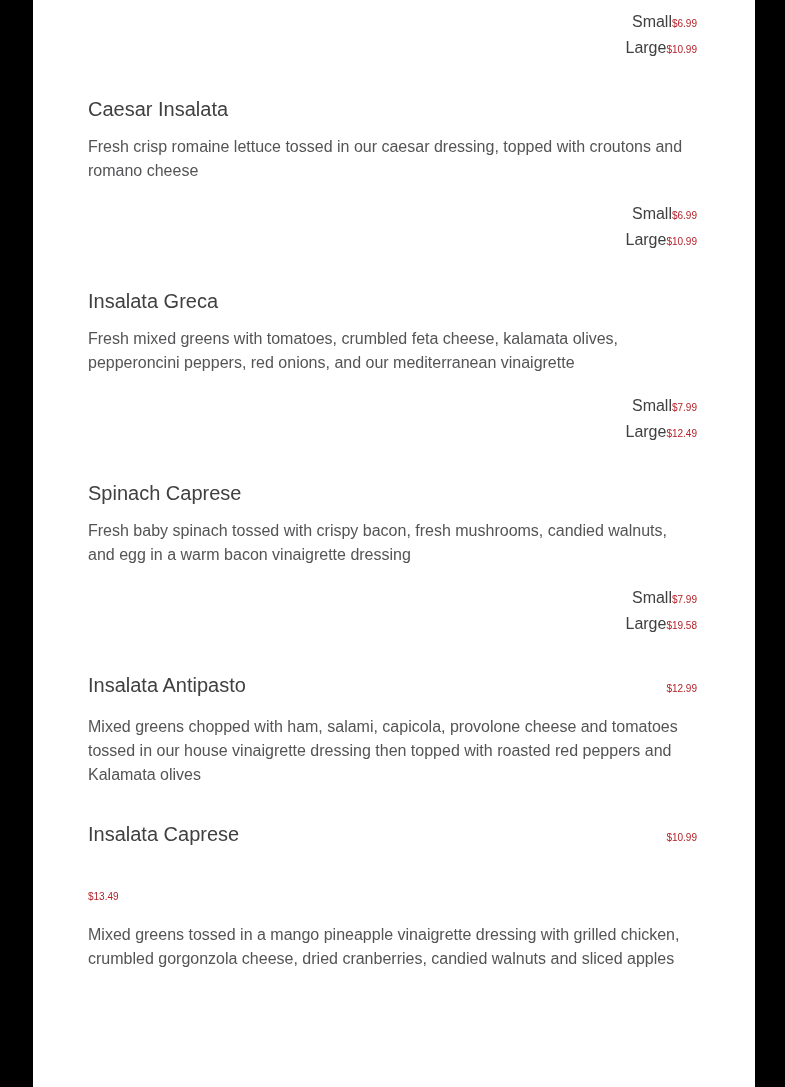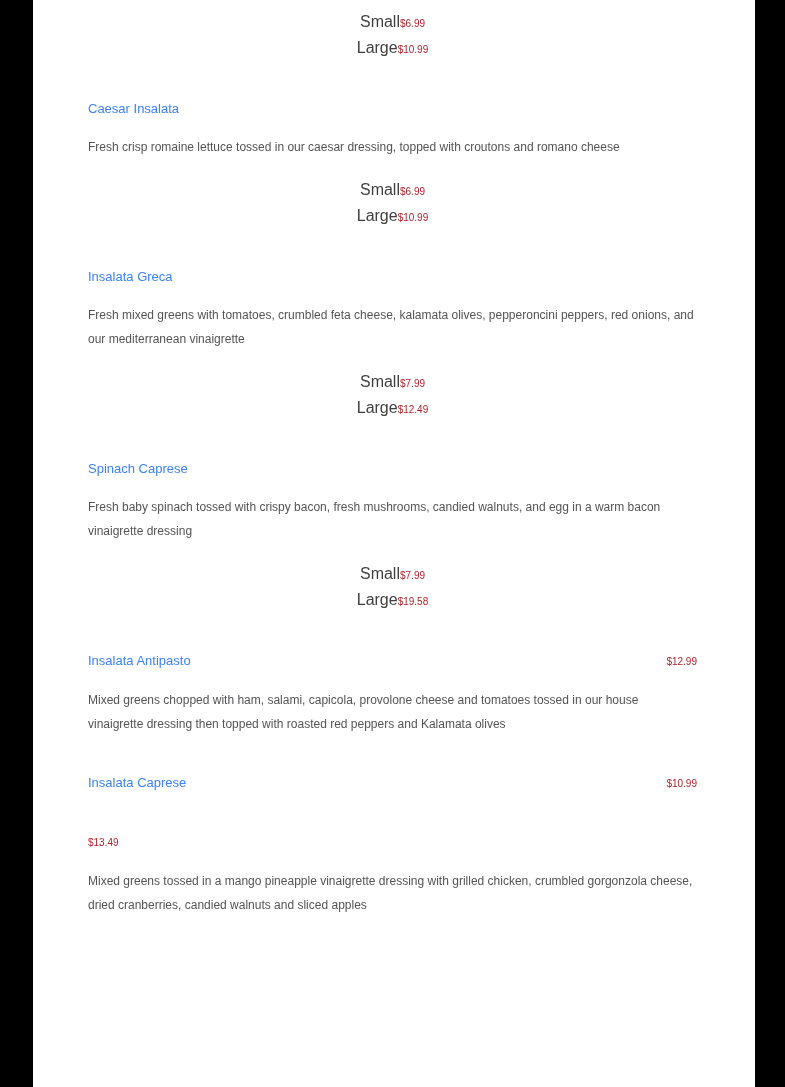--- a/index.html
+++ b/index.html
@@ -24,39 +24,39 @@
     overflow: hidden;
   }
   .menu-item { margin-bottom: 35px; }
   .item-header {
     display: flex;
     justify-content: space-between;
     align-items: baseline;
     line-height: 24px;
   }
   .item-name {
-    font-size: 13px;
-    color: #3b82f6;
+    font-size: 20px;
+    color: #404040;
   }
   .price {
     font-size: 10px;
     color: #b21f26;
     white-space: nowrap;
   }
   .item-desc {
     margin: 14px 0 0 0;
-    font-size: 12px;
+    font-size: 16px;
     line-height: 24px;
     color: #545456;
   }
   .sizes { margin-top: 19px; }
   .menu-item > .sizes:first-child { margin-top: 0; }
   .size-row {
     display: flex;
-    justify-content: center;
+    justify-content: flex-end;
     align-items: baseline;
     line-height: 24px;
   }
   .size-label {
     font-size: 16px;
     color: #3f3f3f;
   }
 </style>
 </head>
 <body>

